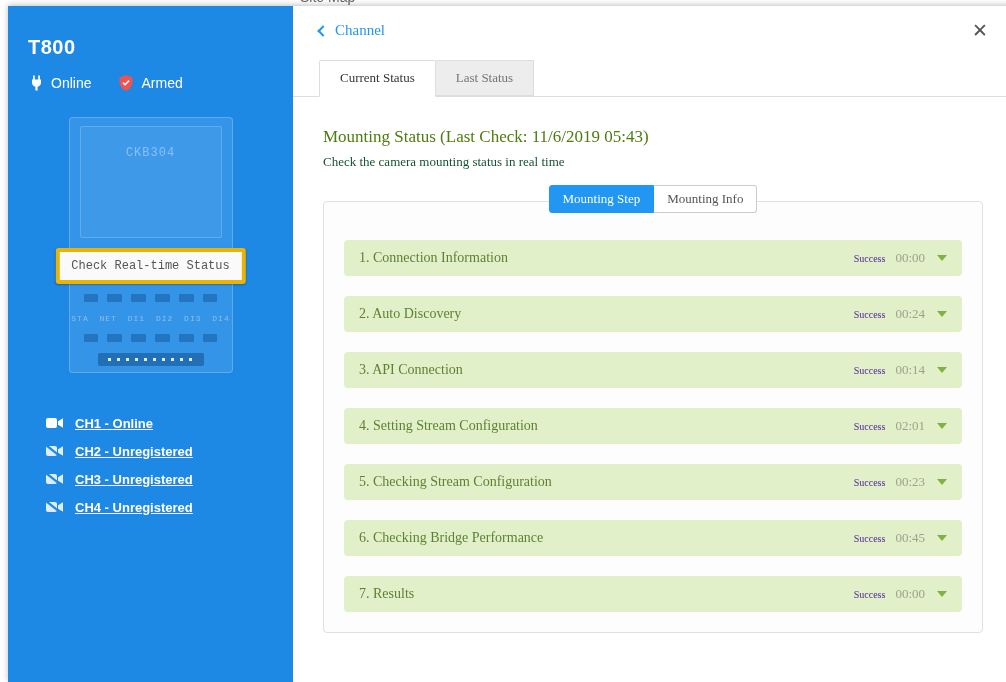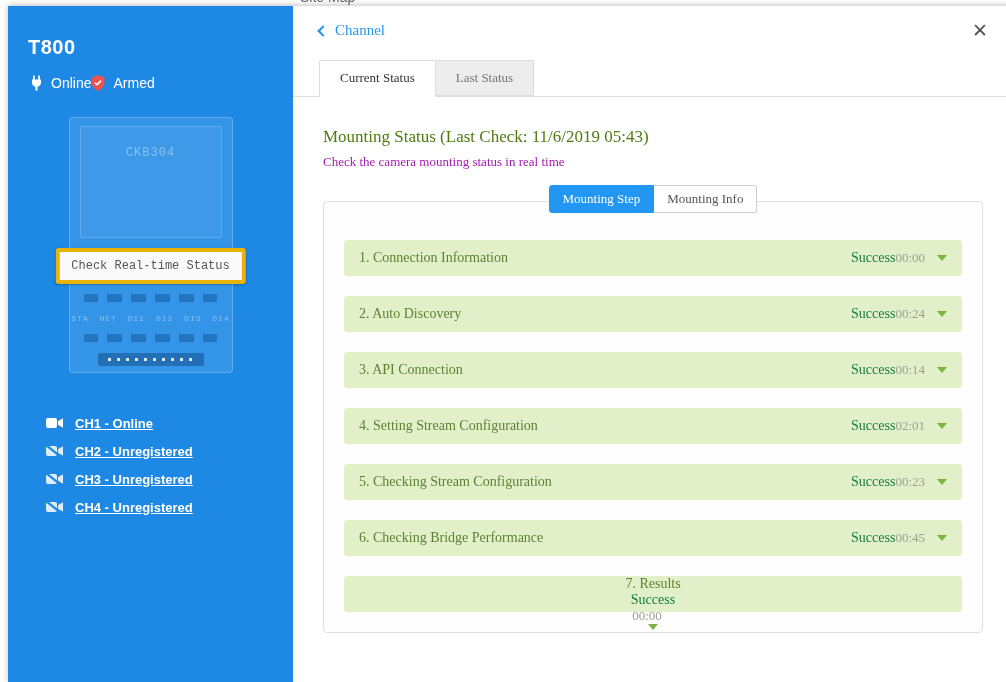--- a/index.html
+++ b/index.html
@@ -7,21 +7,21 @@
 
   
   .bg-top { position:absolute; top:0; left:0; right:0; height:6px; overflow:hidden; background:#fff; }
   .bg-top span { position:absolute; top:-11px; left:300px; font-size:14px; color:#666; }
 
   .modal { position:absolute; top:6px; left:8px; width:1006px; height:676px; display:flex; background:#fff; box-shadow:0 -1px 6px rgba(0,0,0,.25); }
 
   
   .sidebar { width:285px; background:#1e88e5; color:#fff; position:relative; flex:0 0 285px; }
   .sb-title { padding:30px 20px 0 20px; font-size:20px; font-weight:bold; letter-spacing:.5px; }
-  .sb-status { display:flex; align-items:flex-end; padding:16px 20px 0 22px; font-size:14px; }
+  .sb-status { display:flex; align-items:flex-end; gap:28px; padding:16px 20px 0 22px; font-size:14px; }
   .sb-status .st { display:flex; align-items:center; gap:8px; }
 
   .device { position:relative; margin:26px auto 0 auto; width:164px; height:256px;
             background:rgba(255,255,255,0.10); border:1px solid rgba(255,255,255,0.22); border-radius:4px;font-family:Liberation Mono, monospace; }
   .device-screen { position:absolute; left:10px; right:10px; top:8px; height:112px;
                    border:1px solid rgba(255,255,255,0.18); background:rgba(255,255,255,0.05); border-radius:2px; }
   .device-model { position:absolute; top:28px; width:100%; text-align:center; font-size:12px; color:rgba(255,255,255,0.38); letter-spacing:1px; }
   .check-btn { position:absolute; top:130px; left:50%; transform:translateX(-50%); white-space:nowrap;
                background:#fafafa; color:#555; border:4px solid #eab308; border-radius:3px;
                font-size:12px; padding:7px 12px; box-shadow:0 1px 2px rgba(0,0,0,.25); cursor:pointer; font-family:inherit; }
@@ -45,35 +45,35 @@
   .chev-left { display:inline-block; width:8px; height:8px; border-left:2px solid #2196f3; border-top:2px solid #2196f3; transform:rotate(-45deg); margin-top:1px; }
   .close-btn { margin-left:auto; font-size:19px; color:#555; cursor:pointer; line-height:1; }
 
   .tabbar { display:flex; padding:0 26px; border-bottom:1px solid #ddd; margin-top:6px; }
   .tab { padding:9px 20px; font-size:13px; border:1px solid #ddd; cursor:pointer; }
   .tab.active { background:#fff; color:#333; border-bottom:1px solid #fff; margin-bottom:-1px; border-radius:2px 2px 0 0; }
   .tab.inactive { background:#ededed; color:#757575; border-left:none; }
 
   .main { padding:30px 31px 0 30px; }
   .heading { font-size:17px; color:#4d7c0f; font-weight:400; }
-  .subheading { font-size:13px; color:#a21caf; margin-top:7px; }
+  .subheading { font-size:13px; color:#14532d; margin-top:7px; }
 
   .panel-wrap { margin-top:15px; }
   .toggle { display:flex; justify-content:center; position:relative; z-index:2; }
   .tg { font-size:13px; padding:5px 13px; cursor:pointer; }
   .tg.active { background:#2196f3; color:#fff; border:1px solid #2196f3; border-radius:3px 0 0 3px; }
   .tg.inactive { background:#fff; color:#555; border:1px solid #ccc; border-left:none; border-radius:0 3px 3px 0; }
 
   .panel { position:relative; z-index:1; margin-top:-12px; border:1px solid #e0e0e0; border-radius:4px;
            background:#fdfdfd; padding:38px 20px 20px 20px; }
   .step { height:36px; background:#e2f0c9; border-radius:4px; display:flex; align-items:center;
           padding:0 15px; margin-bottom:20px; cursor:pointer; }
-  .step:last-child { margin-bottom:0;flex-direction:column; }
+  .step:last-child { margin-bottom:0; }
   .step-label { flex:1; font-size:14px; color:#5e8033; }
-  .step-status { font-size:14px; color:#15803d; margin-right:0; }
+  .step-status { font-size:10px; color:#4c1d95; margin-right:10px; }
   .step-time { font-size:13px; color:#9aa38d; margin-right:12px; }
   .caret { width:0; height:0; border-left:5px solid transparent; border-right:5px solid transparent; border-top:6px solid #7cb342; }
 
   svg { display:block; }
 </style>
 </head>
 <body>
 
 <div class="bg-top">
   <span>Site Map</span>

